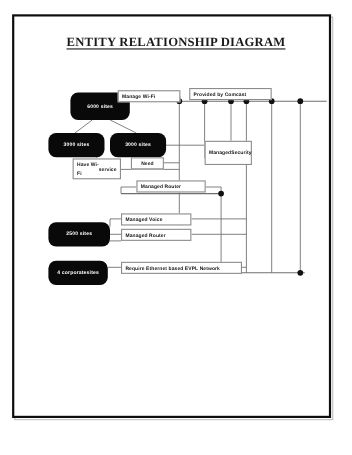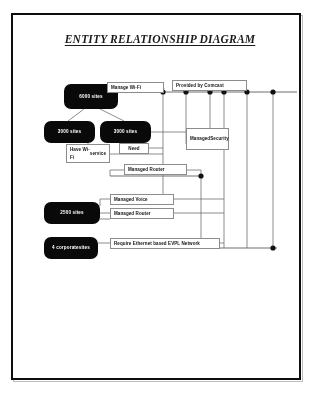--- a/index.html
+++ b/index.html
@@ -47,21 +47,20 @@
     top: 33px;
     width: 320px;
     text-align: center;
     font-family: "Liberation Serif", serif;
     font-size: 11.5px;
     font-weight: 600;
     letter-spacing: 0.2px;
     color: #1a1a1a;
     text-decoration: underline;
     text-underline-offset: 2px;
-    font-style: italic;
   }
   
   #wires {
     position: absolute;
     left: 0;
     top: 0;
     width: 320px;
     height: 414px;
     z-index: 1;
   }

